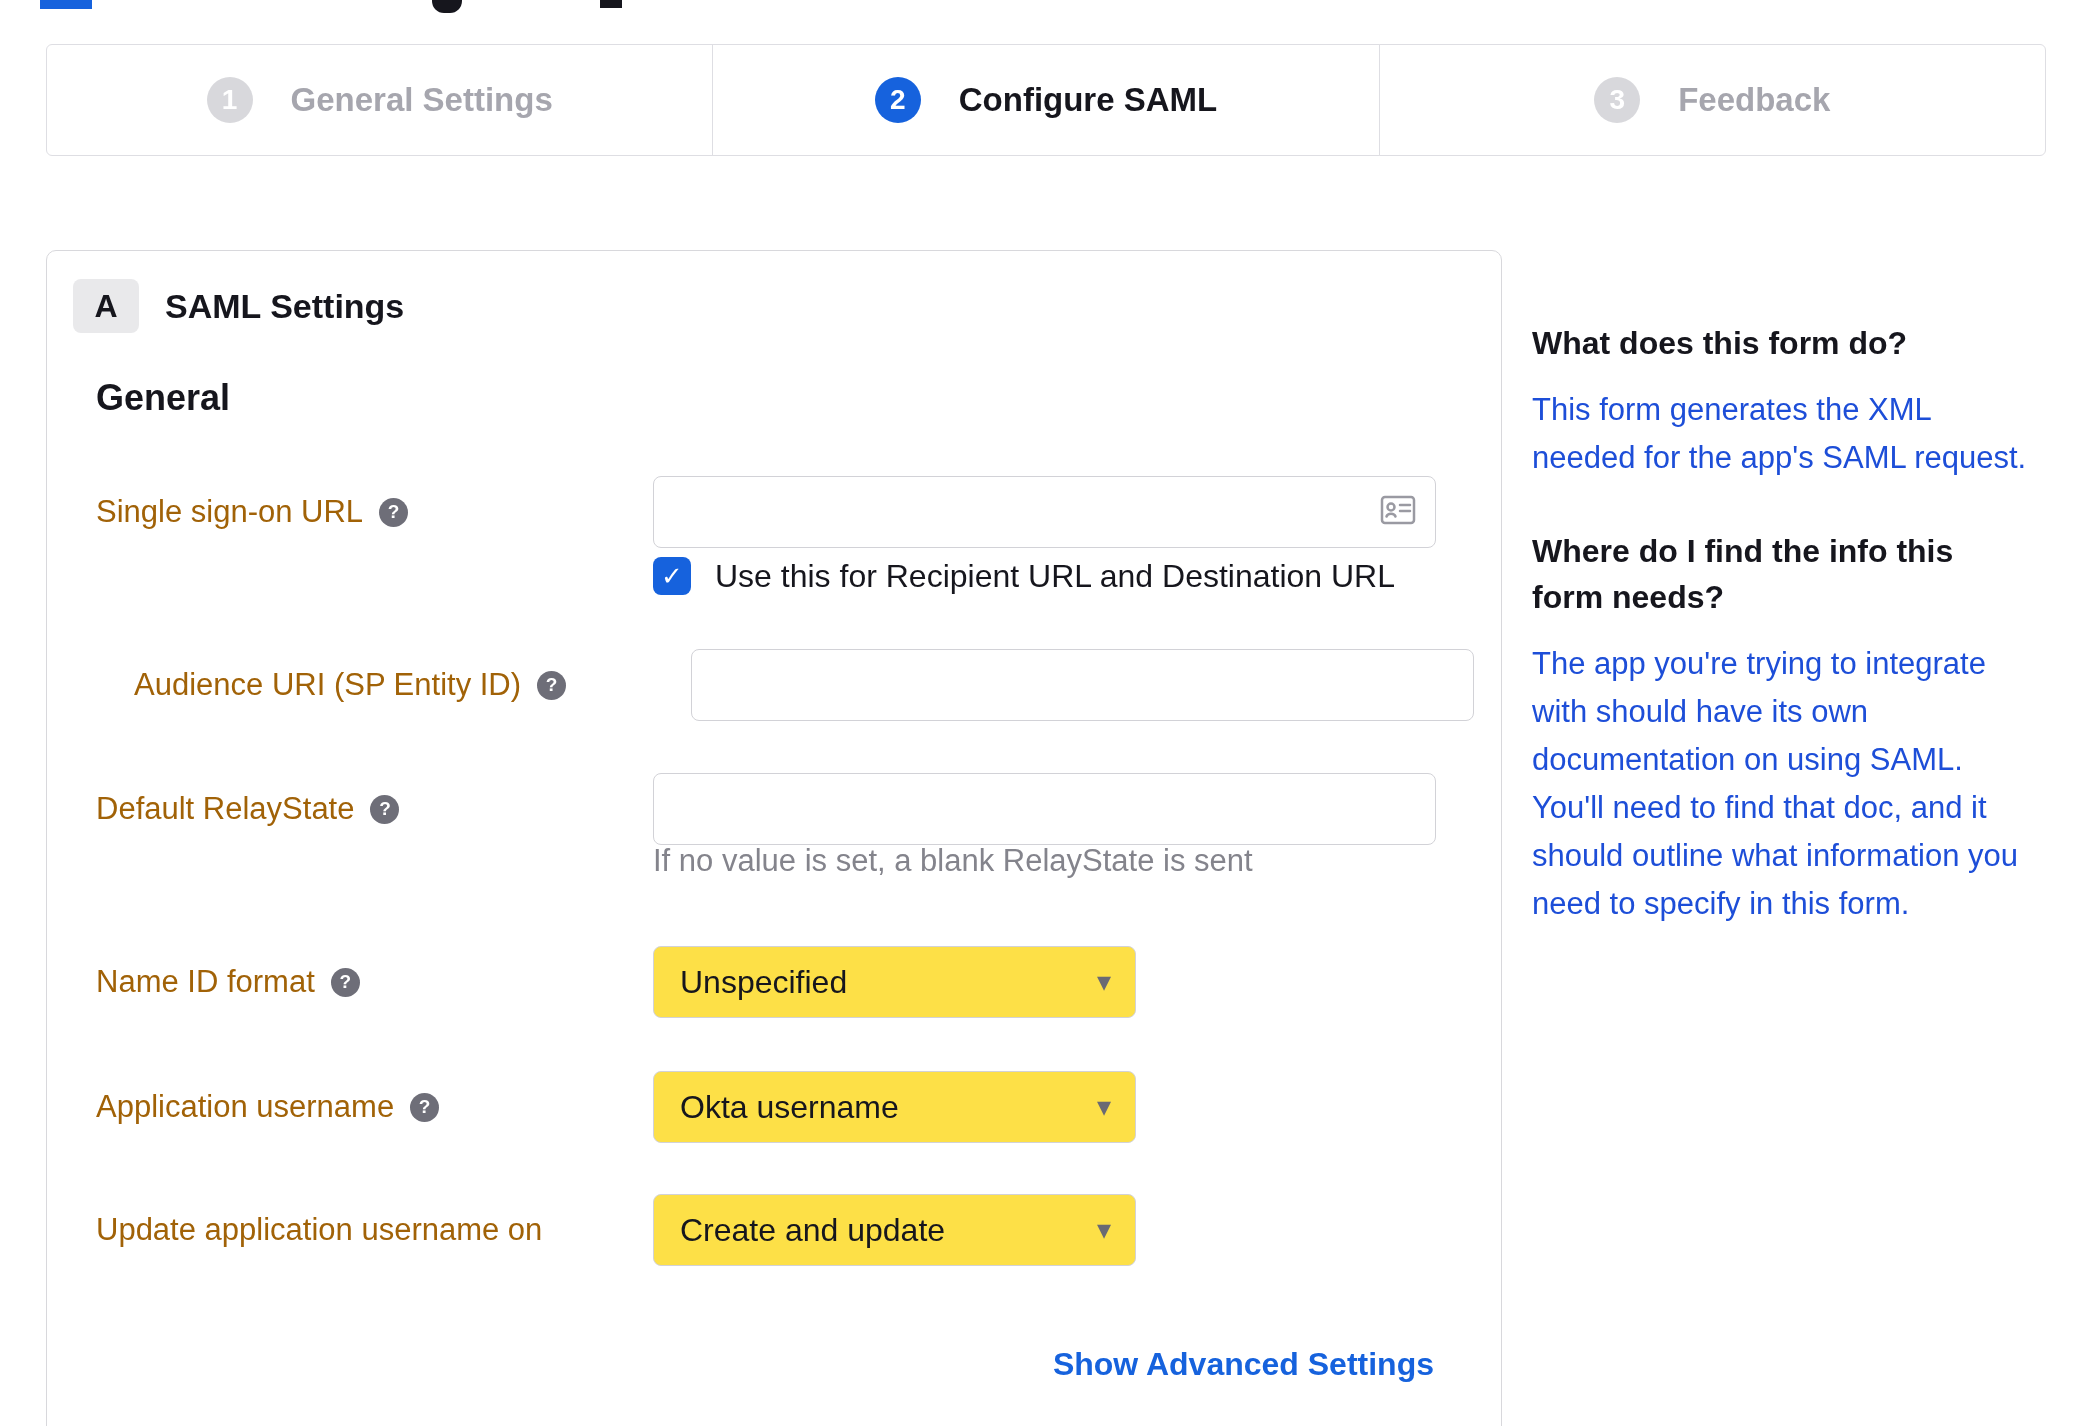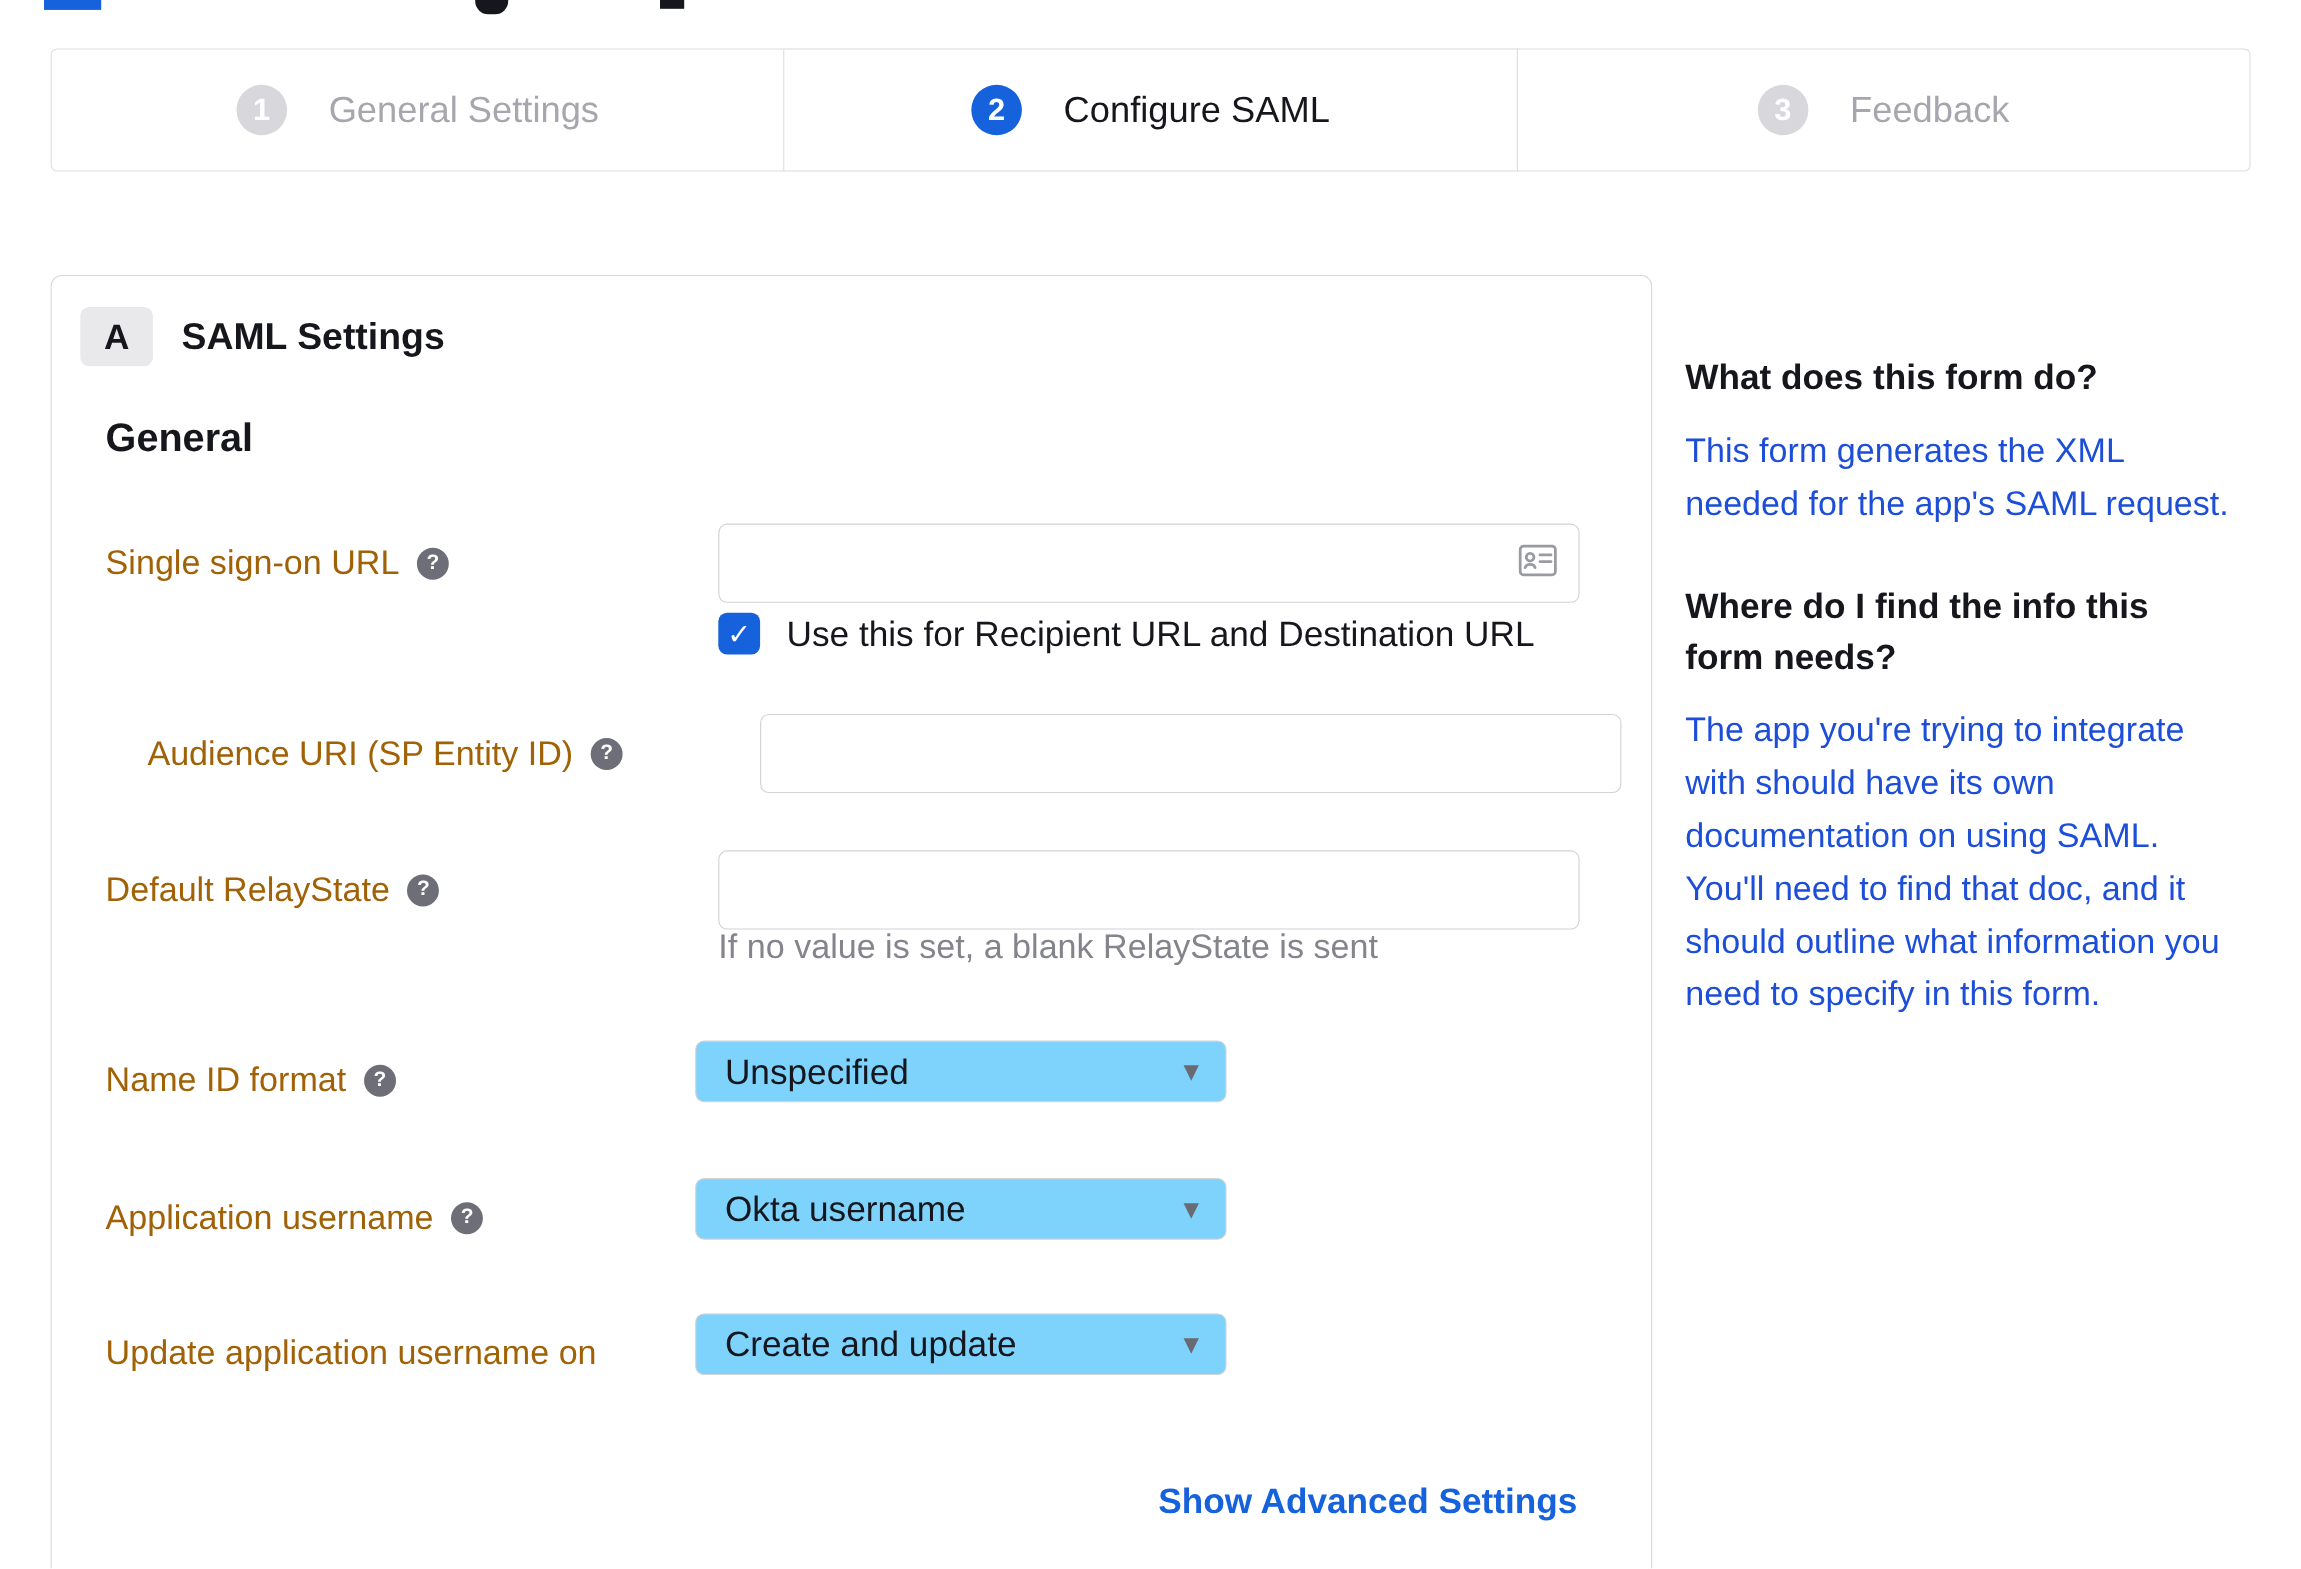--- a/index.html
+++ b/index.html
@@ -15,21 +15,21 @@
 
   
   .stepper { position:absolute; left:46px; top:44px; width:2000px; height:112px; display:flex; }
   .step { flex:1; display:flex; align-items:center; justify-content:center; gap:22px;
           border:1px solid #dedee3; background:#fff; margin-left:-1px; cursor:pointer; }
   .step:first-child { margin-left:0; border-radius:6px 0 0 6px; }
   .step:last-child { border-radius:0 6px 6px 0; }
   .step-circle { width:46px; height:46px; border-radius:50%; background:#d8d8dc; color:#fff;
                  font-weight:bold; font-size:28px; display:flex; align-items:center; justify-content:center; flex:none; }
   .step.active .step-circle { background:#1662dd; }
-  .step-label { font-size:33px; font-weight:normal; color:#a6a6ae;margin-left:16px; }
+  .step-label { font-size:33px; font-weight:bold; color:#a6a6ae;margin-left:16px; }
   .step.active .step-label { color:#16161d; }
 
   
   .card { position:absolute; left:46px; top:250px; width:1456px; height:1240px;
           border:1px solid #d8d8dc; border-radius:10px; background:#fff; }
   .badge { position:absolute; left:26px; top:28px; width:66px; height:54px; background:#e9e9eb;
            border-radius:8px; display:flex; align-items:center; justify-content:center;
            font-size:32px; font-weight:bold; color:#16161d; }
   .section-title { position:absolute; left:118px; top:36px; font-size:34px; font-weight:bold; }
   .group-title { position:absolute; left:49px; top:126px; font-size:36px; font-weight:bold; }
@@ -46,23 +46,23 @@
   .help-icon { width:29px; height:29px; border-radius:50%; background:#6e6e78; color:#fff;
                font-size:19px; font-weight:bold; display:inline-flex; align-items:center;
                justify-content:center; margin-left:16px; cursor:pointer; flex:none; }
 
   .input-wrap { position:absolute; left:557px; top:0; width:783px; height:72px; }
   .text-input { width:100%; height:72px; border:1px solid #d2d2d7; border-radius:8px;
                 font-size:32px; padding:0 72px 0 24px; color:#16161d; outline:none;
                 font-family:inherit; background:#fff; }
   .card-icon { position:absolute; right:20px; top:50%; transform:translateY(-50%); }
 
-  .select { position:absolute; left:536px; top:0; width:483px; height:56px; border:1px solid #d2d2d7;
+  .select { position:absolute; left:557px; top:0; width:483px; height:72px; border:1px solid #d2d2d7;
             border-radius:8px; display:flex; align-items:center; padding:0 60px 0 26px;
-            font-size:32px; color:#16161d; background:#7dd3fc; cursor:pointer; }
+            font-size:32px; color:#16161d; background:#fde047; cursor:pointer; }
   .select .caret { position:absolute; right:24px; color:#6a6a73; font-size:28px; line-height:1; }
 
   .checkbox-row { position:absolute; left:606px; top:303px; height:44px; display:flex;
                   align-items:center; gap:24px; }
   .checkbox { width:38px; height:38px; background:#1662dd; border-radius:8px; color:#fff;
               display:flex; align-items:center; justify-content:center; font-size:26px;
               font-weight:bold; cursor:pointer; flex:none; }
   .checkbox-label { font-size:32px; color:#16161d; }
 
   .helper-text { position:absolute; left:606px; top:592px; font-size:31px; color:#84848c; }

